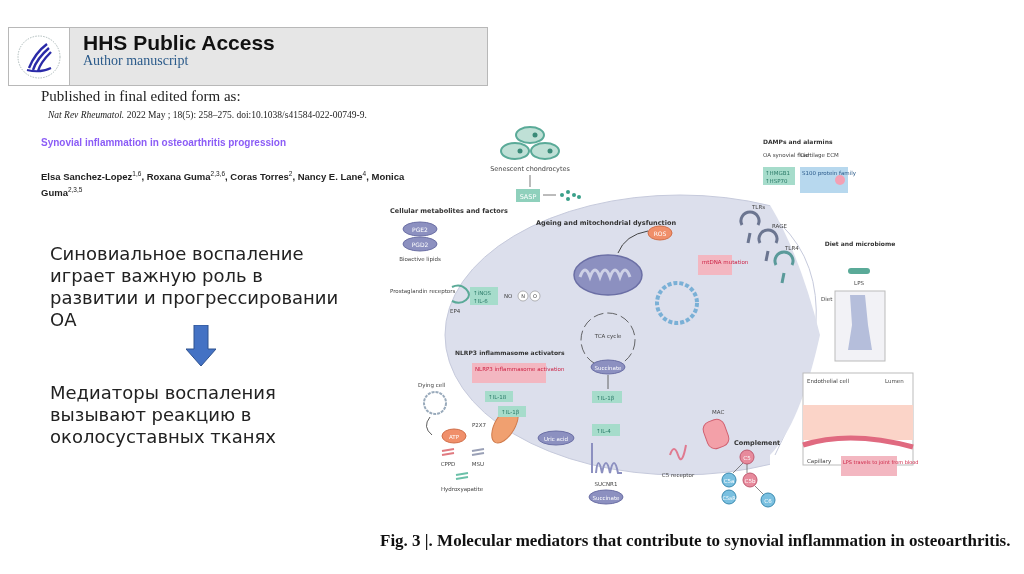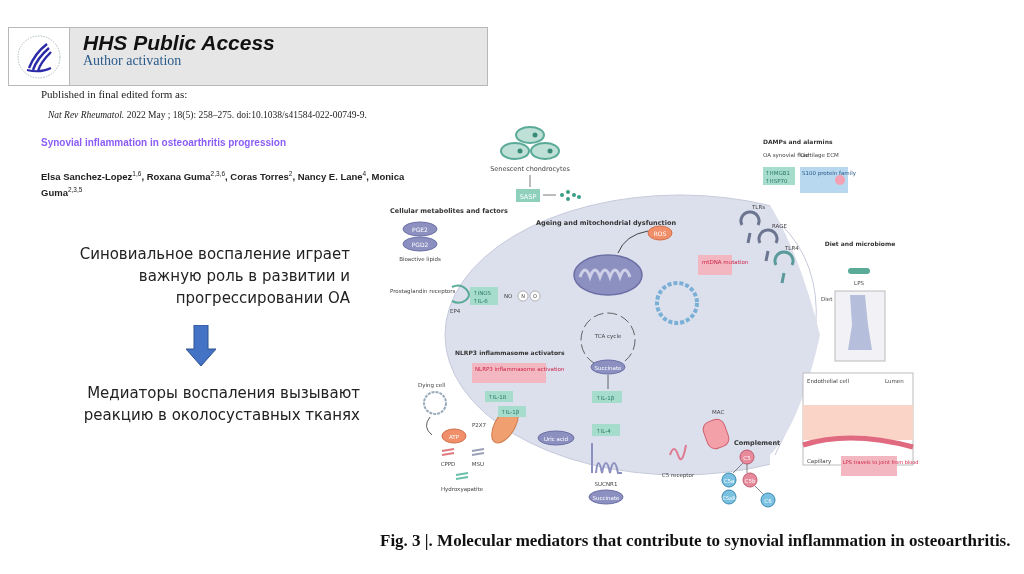--- a/index.html
+++ b/index.html
@@ -1,49 +1,49 @@
 <!DOCTYPE html>
 <html><head>
 <meta charset="utf-8">
 <style>
   html,body{margin:0;padding:0;background:#fff;}
   body{width:1024px;height:574px;position:relative;overflow:hidden;font-family:"Liberation Sans",sans-serif;}
   .banner{position:absolute;left:8px;top:27px;width:478px;height:57px;border:1px solid #b8b8b8;background:#e6e6e6;}
   .logo-box{position:absolute;left:0;top:0;width:60px;height:57px;background:#fff;border-right:1px solid #b8b8b8;}
-  .banner-title{position:absolute;left:74px;top:3px;font-family:"Liberation Sans",sans-serif;font-weight:bold;font-size:21px;color:#111;font-style:italic;}
+  .banner-title{position:absolute;left:74px;top:3px;font-family:"Liberation Sans",sans-serif;font-weight:bold;font-size:21px;color:#111;}
   .banner-sub{position:absolute;left:74px;top:25px;font-family:"Liberation Serif",serif;font-size:14px;color:#2a5a8a;}
   .banner-avail{position:absolute;left:74px;top:41px;font-family:"Liberation Serif",serif;font-size:11.5px;color:#2a5a8a;}
   .banner-avail i{font-style:italic;}
-  .pub1{position:absolute;left:41px;top:88px;font-family:"Liberation Serif",serif;font-size:11px;color:#222;}
+  .pub1{position:absolute;left:41px;top:88px;font-family:"Liberation Serif",serif;font-size:15px;color:#222;}
   .pub2{position:absolute;left:48px;top:110px;font-family:Liberation Serif, serif;font-size:9.5px;color:#222;}
   .pub2 i{font-style:italic;}
   .article-title{position:absolute;left:41px;top:137px;font-weight:bold;font-size:10px;color:#8b5cf6;}
   .authors{position:absolute;left:41px;top:167px;width:400px;font-weight:bold;font-size:9.5px;line-height:13px;color:#222;}
   .authors sup{font-size:6.5px;font-weight:normal;}
-  .ru-text{position:absolute;font-family:"DejaVu Sans",sans-serif;font-size:15px;line-height:22px;color:#222;text-align:right;}
+  .ru-text{position:absolute;font-family:"DejaVu Sans",sans-serif;font-size:18px;line-height:22px;color:#222;text-align:left;}
   .ru1{left:50px;top:243px;width:300px;}
   .ru2{left:50px;top:382px;width:310px;}
   .down-arrow{position:absolute;left:186px;top:325px;}
   .figure{position:absolute;left:380px;top:125px;width:540px;height:400px;}
   .caption{position:absolute;left:380px;top:531px;font-family:"Liberation Serif",serif;font-weight:bold;font-size:17px;color:#111;}
   svg text{font-family:"DejaVu Sans",sans-serif;}
 </style>
 </head>
 <body>
 
 <div class="banner">
   <div class="logo-box">
     <svg width="60" height="57" viewBox="0 0 60 57">
       <circle cx="30" cy="29" r="21" fill="none" stroke="#9aa" stroke-width="0.8" stroke-dasharray="1.5 1.2"></circle>
       <path d="M38 16 C30 22 24 30 20 40 M40 20 C33 26 27 33 24 42 M42 24 C36 30 31 36 29 43" stroke="#2a2aa8" stroke-width="2.4" fill="none"></path>
       <path d="M18 42 C26 44 34 44 42 40" stroke="#2a2aa8" stroke-width="2" fill="none"></path>
     </svg>
   </div>
   <div class="banner-title">HHS Public Access</div>
-  <div class="banner-sub">Author activation</div>
+  <div class="banner-sub">Author manuscript</div>
 </div>
 
 <div class="pub1">Published in final edited form as:</div>
 <div class="pub2"><i>Nat Rev Rheumatol.</i><span> 2022 May ; 18(5): 258–275. doi:10.1038/s41584-022-00749-9.</span></div>
 
 <div class="article-title">Synovial inflammation in osteoarthritis progression</div>
 <div class="authors" id="authors"><span>Elsa Sanchez-Lopez</span><sup>1,6</sup>, <span>Roxana Guma</span><sup>2,3,6</sup>, <span>Coras Torres</span><sup>2</sup>, <span>Nancy E. Lane</span><sup>4</sup>, <span>Monica Guma</span><sup>2,3,5</sup></div>
 
 <div class="ru-text ru1">Синовиальное воспаление играет важную роль в развитии и прогрессировании ОА</div>
 <svg class="down-arrow" width="30" height="42" viewBox="0 0 30 42">

